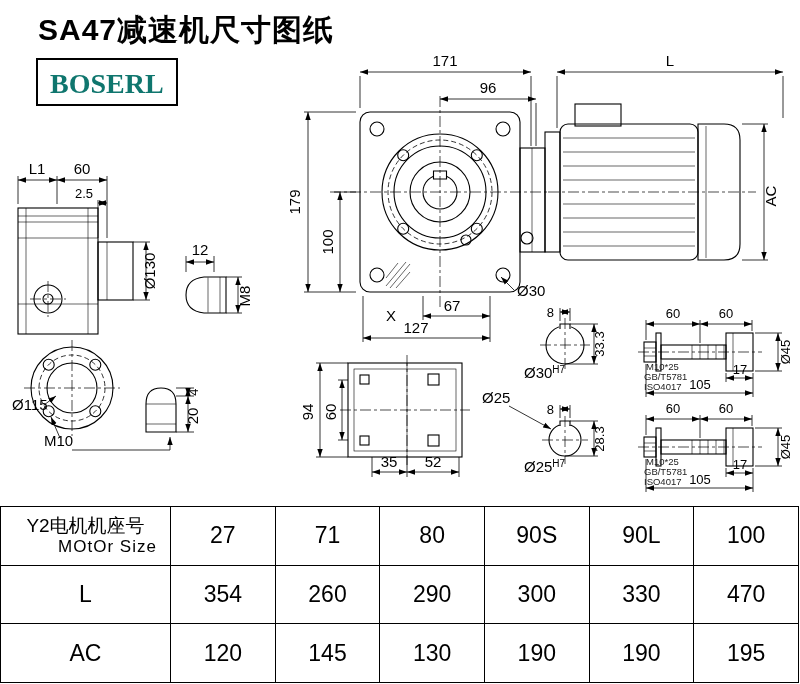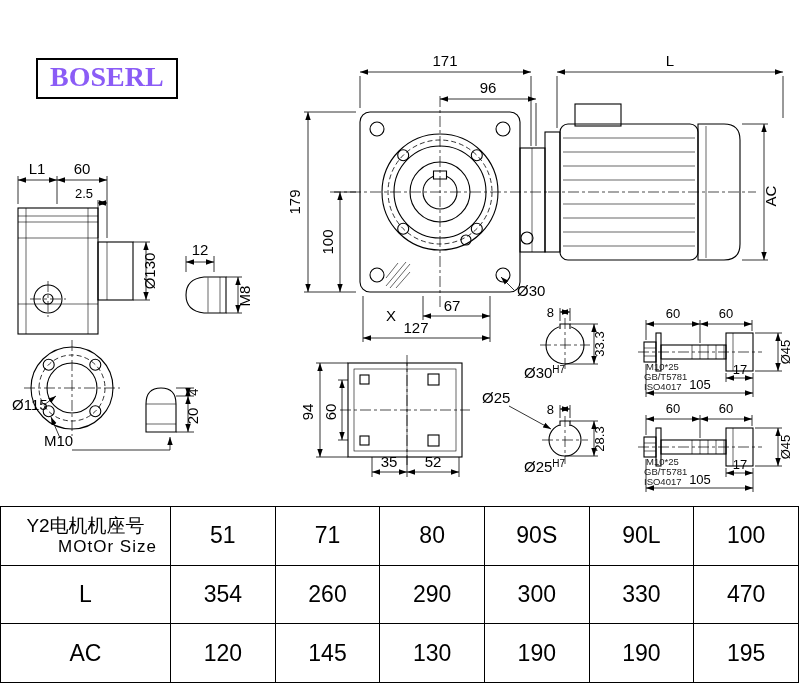--- a/index.html
+++ b/index.html
@@ -1,20 +1,20 @@
 <!DOCTYPE html>
 <html><head>
 <meta charset="utf-8">
 <style>
   html,body{margin:0;padding:0;background:#fff;}
   #page{position:relative;width:800px;height:684px;background:#fff;overflow:hidden;
         font-family:"Liberation Sans",sans-serif;color:#000;}
   #title{position:absolute;left:38px;top:10px;font-size:30px;font-weight:bold;letter-spacing:1px;white-space:nowrap;}
-  #brand{position:absolute;left:36px;top:58px;border:2px solid #000;padding:1px 12px 4px;
-         font-family:"Liberation Serif",serif;font-size:28px;font-weight:bold;color:#8b5cf6;}
+  #brand{position:absolute;left:36px;top:58px;border:2px solid #000;padding:8px 12px 4px;
+         font-family:"Liberation Serif",serif;font-size:28px;font-weight:bold;color:#0f766e;}
   svg#drawing{position:absolute;left:0;top:0;}
   
   .s{stroke:#000;stroke-width:1.1;fill:none;}
   .thin{stroke:#000;stroke-width:0.6;fill:none;}
   .cl{stroke:#000;stroke-width:0.7;fill:none;stroke-dasharray:11 3 3 3;}
   .dsh{stroke:#000;stroke-width:0.8;fill:none;stroke-dasharray:5 3;}
   .dim{stroke:#000;stroke-width:0.8;fill:none;}
   .ext{stroke:#000;stroke-width:0.8;fill:none;}
   text{font-family:"Liberation Sans",sans-serif;fill:#000;}
   .t15{font-size:15px;}
@@ -27,20 +27,21 @@
             table-layout:fixed;font-size:23px;}
   #dimtable td{border:1.6px solid #000;text-align:center;vertical-align:middle;padding:0;}
   .cellcn{font-size:19px;line-height:1.15;}
   .cellen{font-size:17px;line-height:1.15;letter-spacing:1px;margin-left:44px;}
 </style>
 </head>
 <body>
 
 <div id="page">
 
+  <div id="title">SA47减速机尺寸图纸</div>
   <div id="brand">BOSERL</div>
 
   <svg id="drawing" width="800" height="506" viewBox="0 0 800 506">
     <defs>
       <marker id="ae" markerUnits="userSpaceOnUse" markerWidth="9" markerHeight="7" refX="8" refY="3.5" orient="auto">
         <path d="M0,0.8 L8,3.5 L0,6.2 Z" fill="#000"></path>
       </marker>
       <marker id="as" markerUnits="userSpaceOnUse" markerWidth="9" markerHeight="7" refX="0" refY="3.5" orient="auto">
         <path d="M8,0.8 L0,3.5 L8,6.2 Z" fill="#000"></path>
       </marker>
@@ -363,21 +364,21 @@
         <col>
         <col>
         <col>
     </colgroup>
     <tbody>
         <tr style="height:44px;">
       <td>
         <div class="cellcn">Y2电机机座号</div>
         <div class="cellen">MOtOr Size</div>
       </td>
-      <td>51</td>
+      <td>27</td>
       <td>71</td>
       <td>80</td>
       <td>90S</td>
       <td>90L</td>
       <td>100</td>
     </tr>
     <tr style="height:44px;">
       <td>L</td>
       <td>354</td>
       <td>260</td>

